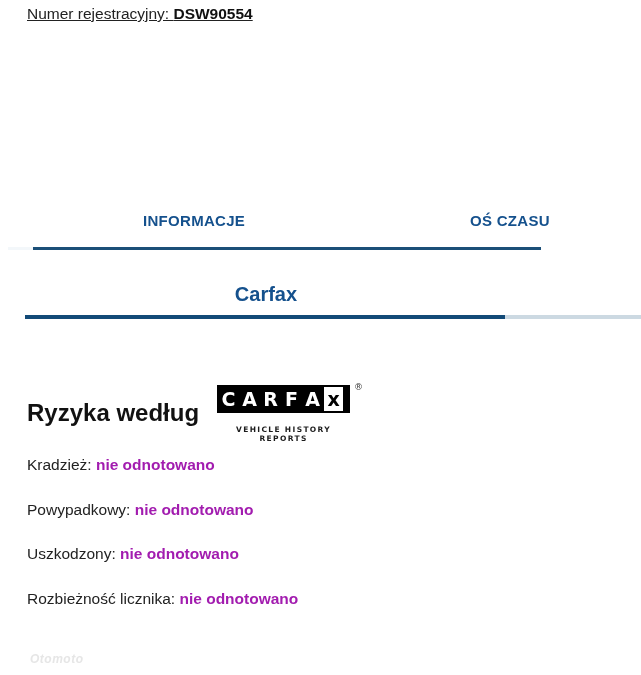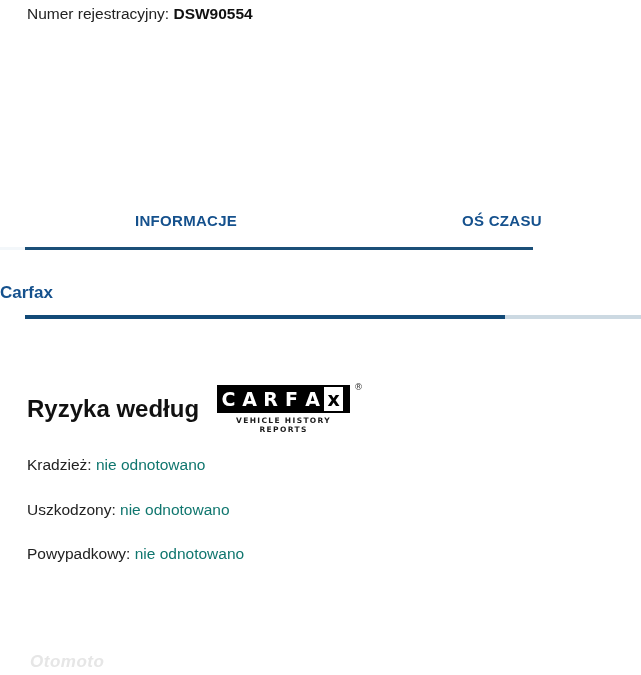--- a/index.html
+++ b/index.html
@@ -20,33 +20,34 @@
   .summary {
     padding: 0 0 0 27px;
     margin-top: 6px;
   }
   .summary-row {
     font-size: 15.5px;
     line-height: 1;
     color: #222222;
     margin: 0 0 20.5px 0;
     white-space: nowrap;
+    text-decoration: underline;
   }
   .summary-row .label {
     font-weight: 400;
   }
   .summary-row .value {
     font-weight: 700;
     color: #111111;
   }
 
   
   .tabs-primary {
     position: absolute;
-    left: 0;
+    left: 8px;
     top: 212px;
     width: 533px;
     height: 42px;
   }
   .tabs-primary-inner {
     position: relative;
     height: 34px;
   }
   .tab-primary {
     position: absolute;
@@ -84,21 +85,22 @@
     left: 0;
     top: 283px;
     width: 641px;
     height: 42px;
   }
   .tab-secondary {
     position: absolute;
     top: 0;
     left: 0;
     width: 532px;
-    font-size: 17px;
+    text-align: center;
+    font-size: 20px;
     font-weight: 700;
     color: #15518d;
     cursor: pointer;
   }
   .tabs-secondary-rule-active {
     position: absolute;
     left: 25px;
     width: 480px;
     top: 32px;
     height: 4px;
@@ -161,21 +163,21 @@
   }
   .carfax-reg {
     position: absolute;
     right: -13px;
     top: -1px;
     font-size: 9px;
     color: #3a3a3a;
     font-family: "DejaVu Sans", sans-serif;
   }
   .carfax-sub {
-    margin-top: 3px;
+    margin-top: 12px;
     font-family: "DejaVu Sans", sans-serif;
     font-size: 7.5px;
     font-weight: 700;
     letter-spacing: 1.35px;
     color: #1b1b1b;
     text-align: center;
     width: 133px;
   }
 
   
@@ -186,28 +188,28 @@
     width: 590px;
   }
   .risk-row {
     font-size: 15.5px;
     line-height: 1;
     color: #222222;
     margin: 0 0 29px 0;
     white-space: nowrap;
   }
   .risk-row .risk-label { font-weight: 400; }
-  .risk-row .risk-value { font-weight: 400; color: #0f766e; }
+  .risk-row .risk-value { font-weight: 700; color: #a21caf; }
 
   
   .watermark {
     position: absolute;
     left: 30px;
     top: 652px;
-    font-size: 17px;
+    font-size: 12px;
     font-style: italic;
     font-weight: 700;
     color: #e6e6e6;
     letter-spacing: 0.5px;
     white-space: nowrap;
     pointer-events: none;
   }
 </style>
 </head>
 <body>
@@ -248,21 +250,24 @@
     <span class="carfax-reg">®</span>
     <div class="carfax-sub">VEHICLE HISTORY REPORTS</div>
   </div>
 </div>
 
 <div class="risk-list">
   <div class="risk-row">
     <span class="risk-label">Kradzież: </span><span class="risk-value">nie odnotowano</span>
   </div>
   <div class="risk-row">
+    <span class="risk-label">Powypadkowy: </span><span class="risk-value">nie odnotowano</span>
+  </div>
+  <div class="risk-row">
     <span class="risk-label">Uszkodzony: </span><span class="risk-value">nie odnotowano</span>
   </div>
   <div class="risk-row">
-    <span class="risk-label">Powypadkowy: </span><span class="risk-value">nie odnotowano</span>
+    <span class="risk-label">Rozbieżność licznika: </span><span class="risk-value">nie odnotowano</span>
   </div>
 
 </div>
 
 <div class="watermark">Otomoto</div>
 
 </body></html>

